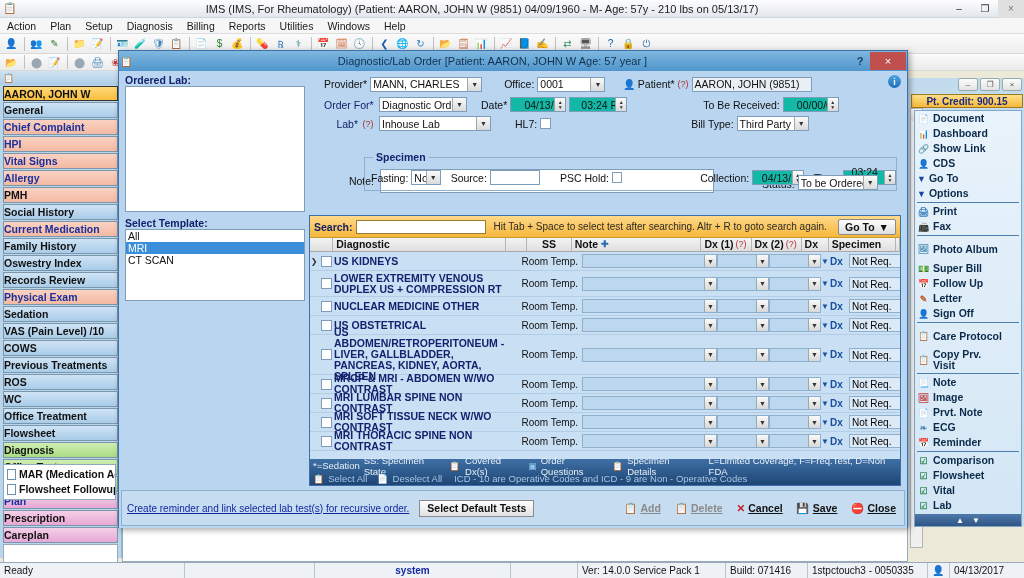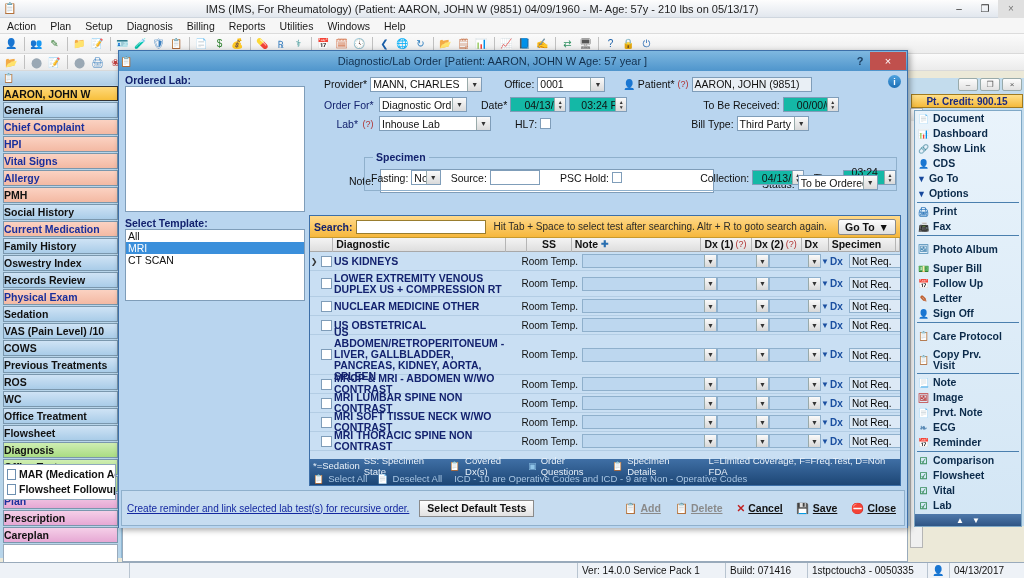--- a/index.html
+++ b/index.html
@@ -1187,21 +1187,23 @@
             <span style="color:#2f6fb5">⛔</span>
             <span class="u">Close</span>
           </div>
         </div>
       </div>
 
     </div>
   </div>
 
   <div class="statusbar">
+    <div class="sb-cell" style="width:185px">Ready</div>
     <div class="sb-cell" style="width:130px"></div>
+    <div class="sb-cell sb-sys" style="width:196px">system</div>
     <div class="sb-cell" style="flex:1"></div>
     <div class="sb-cell" style="width:148px">Ver: 14.0.0 Service Pack 1</div>
     <div class="sb-cell" style="width:82px">Build: 071416</div>
     <div class="sb-cell" style="width:120px">1stpctouch3 - 0050335</div>
     <div class="sb-cell" style="width:22px;justify-content:center;color:#2f6fb5">👤</div>
     <div class="sb-cell" style="width:74px;border-right:none">04/13/2017</div>
   </div>
 
 </div>
 

